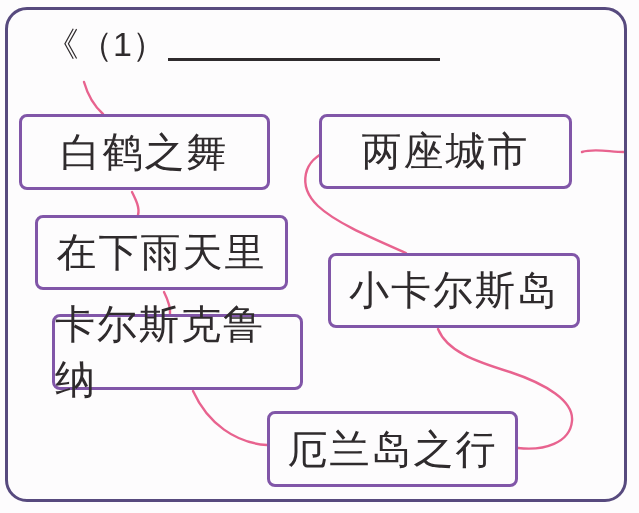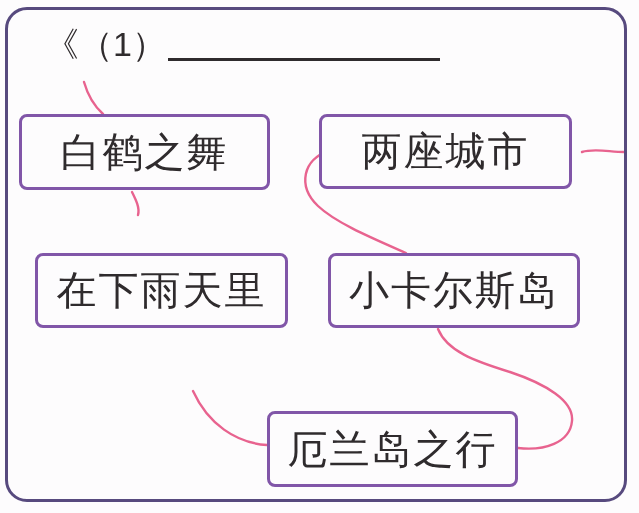--- a/index.html
+++ b/index.html
@@ -59,21 +59,21 @@
     background: var(--bg-color, #fdfcfd);
     display: flex;
     align-items: center;
     justify-content: center;
     color: var(--text-color, #2f2b2d);
     font-size: 40px;
     letter-spacing: 2px;
   }
   .n1 { left: 19px;  top: 114px; width: 251px; height: 76px; }
   .n2 { left: 319px; top: 114px; width: 253px; height: 75px; }
-  .n3 { left: 35px;  top: 215px; width: 253px; height: 75px; margin-top: 38px; }
+  .n3 { left: 35px;  top: 215px; width: 253px; height: 75px; }
   .n4 { left: 328px; top: 253px; width: 252px; height: 75px; }
   .n5 { left: 52px;  top: 314px; width: 251px; height: 76px; }
   .n6 { left: 267px; top: 411px; width: 251px; height: 76px; }
   path.connector {
     fill: none;
     stroke: var(--connector-color, #e8638f);
     stroke-width: 2.4;
     stroke-linecap: round;
   }
 </style>
@@ -104,17 +104,20 @@
   </div>
   <div class="node n2">
     <span>两座城市</span>
   </div>
   <div class="node n3">
     <span>在下雨天里</span>
   </div>
   <div class="node n4">
     <span>小卡尔斯岛</span>
   </div>
+  <div class="node n5">
+    <span>卡尔斯克鲁纳</span>
+  </div>
   <div class="node n6">
     <span>厄兰岛之行</span>
   </div>
 
 </div>
 
 </body></html>

